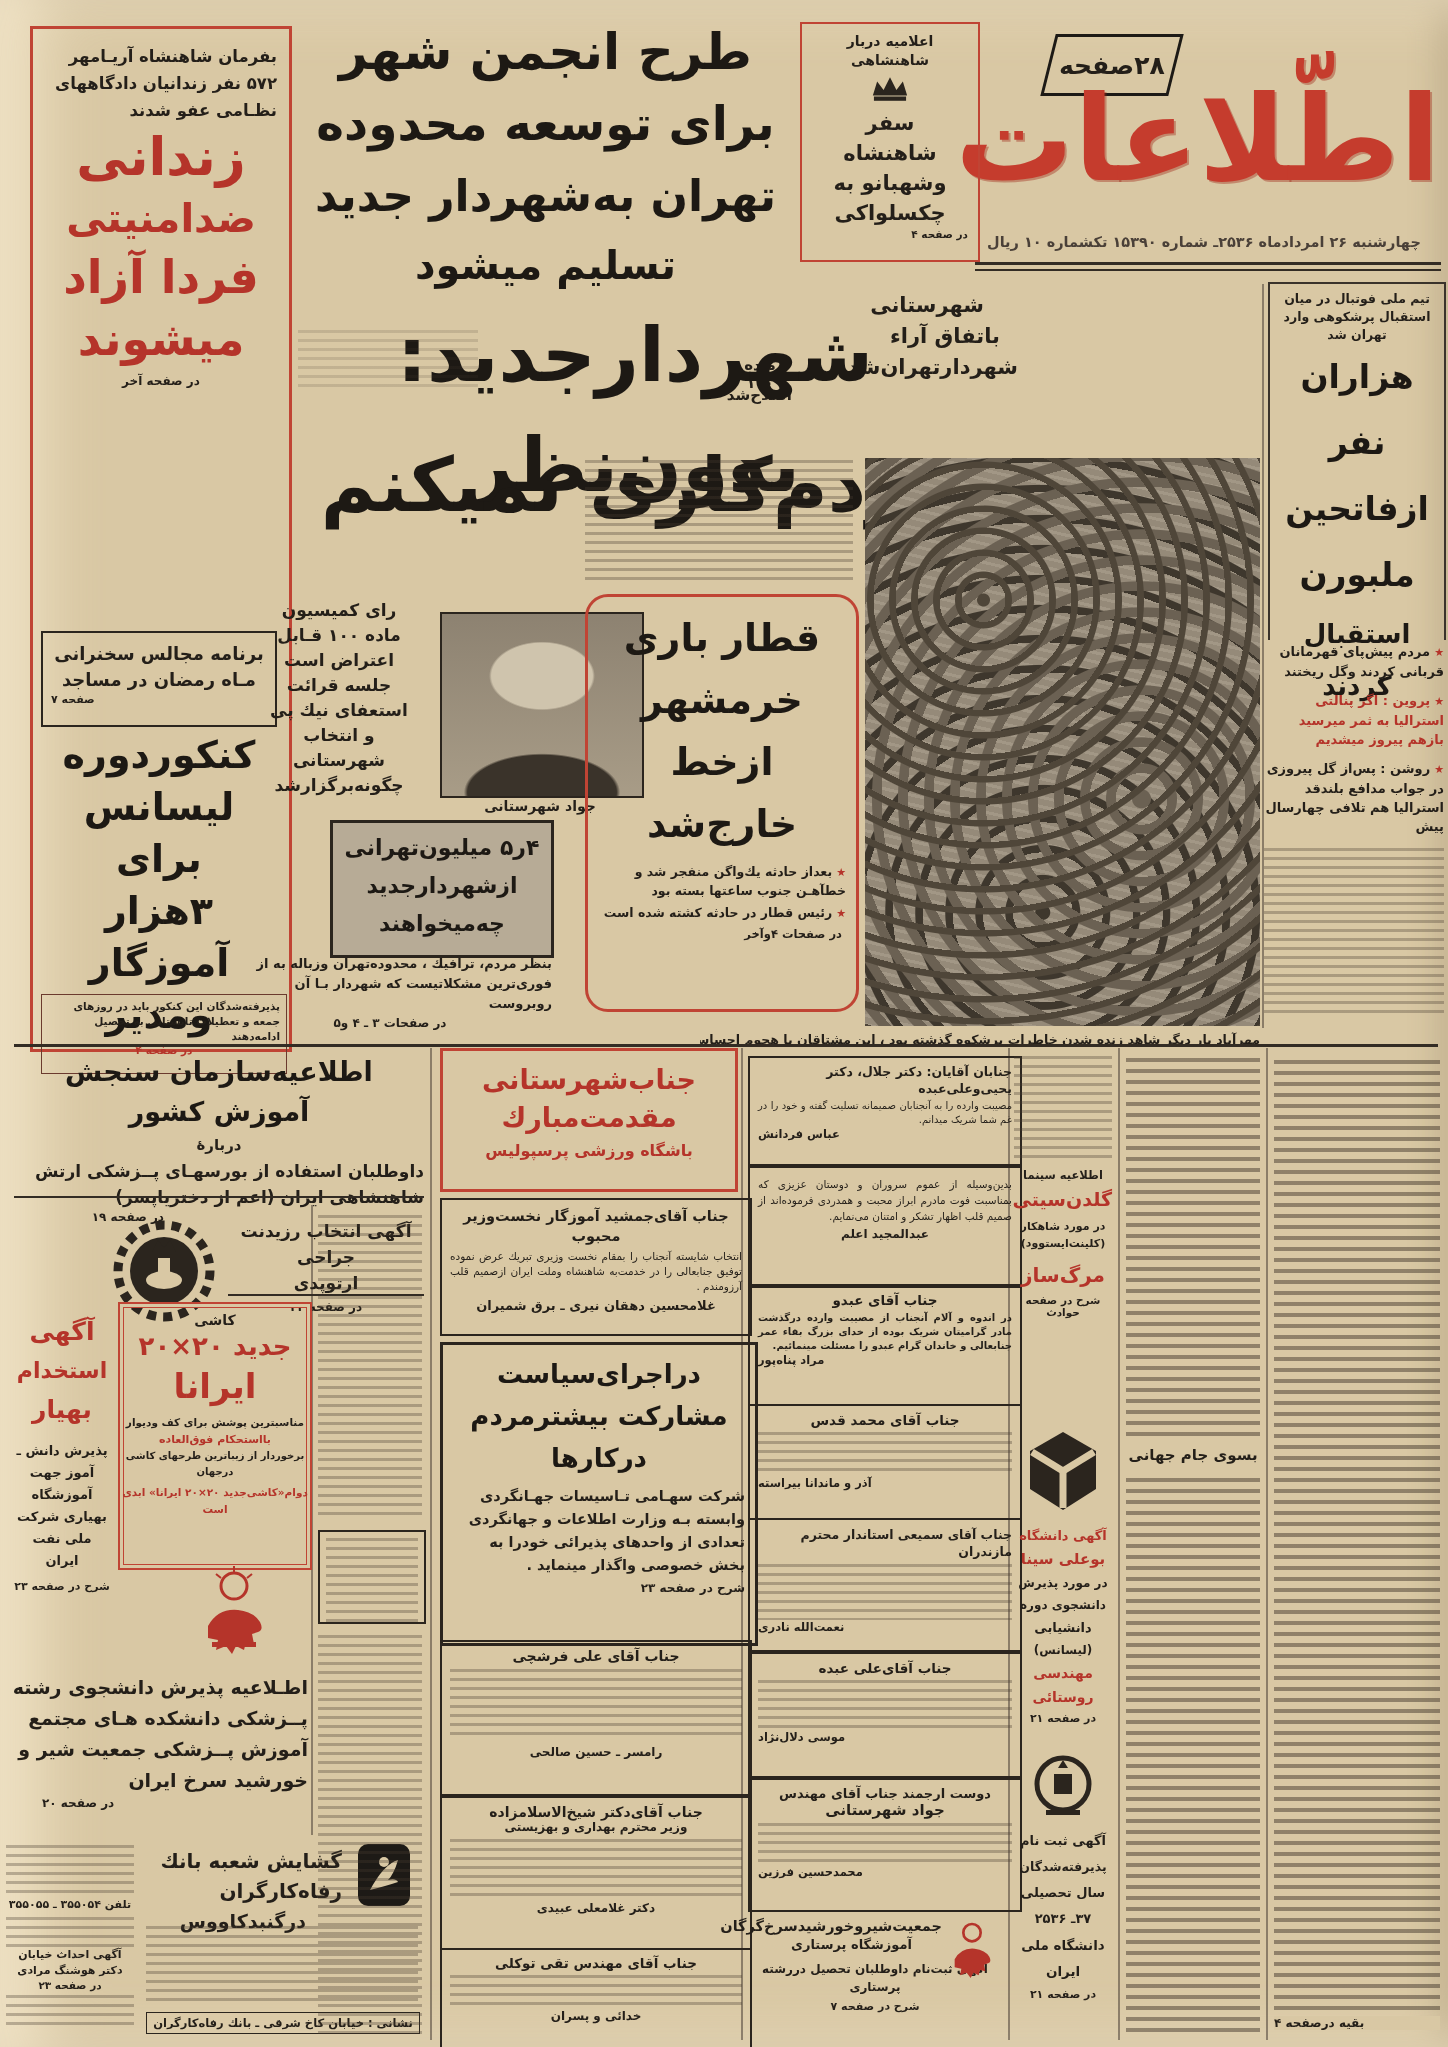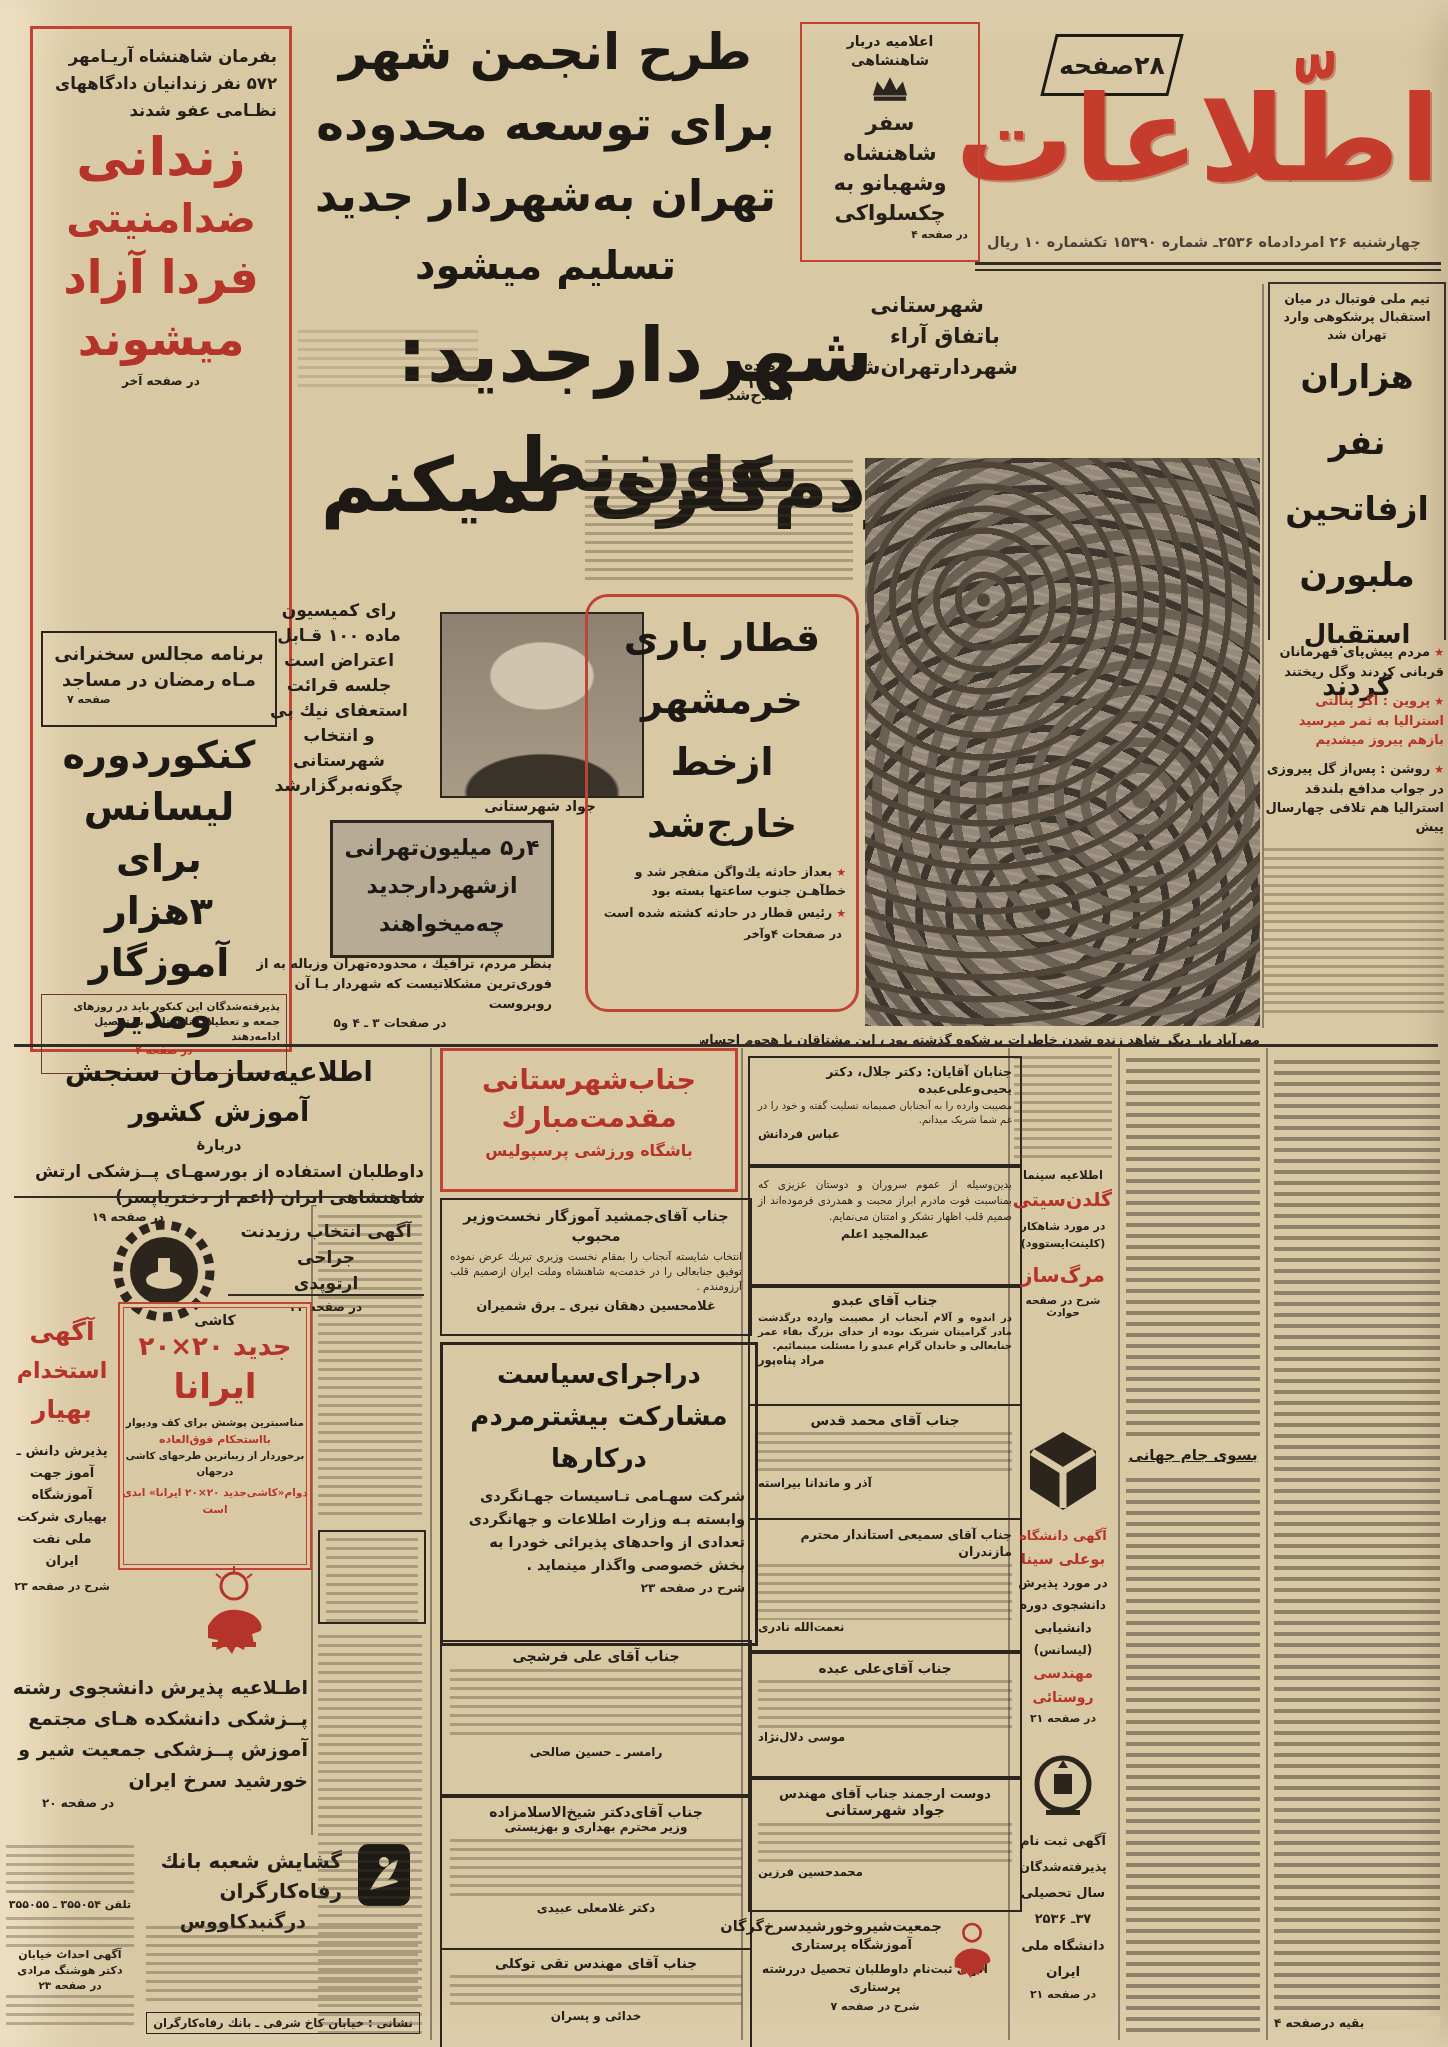--- a/index.html
+++ b/index.html
@@ -47,21 +47,21 @@
     <div class="r b" style="padding:14px 12px 0 12px;font-size:16.5px;line-height:27px;">بفرمان شاهنشاه آریـامهر ۵۷۲ نفر زندانیان دادگاههای نظـامی عفو شدند</div>
     <div class="c red b" style="font-size:52px;line-height:66px;">زندانی</div>
     <div class="c red b" style="font-size:40px;line-height:56px;">ضدامنیتی</div>
     <div class="c red b" style="font-size:46px;line-height:62px;">فردا آزاد</div>
     <div class="c red b" style="font-size:46px;line-height:62px;">میشوند</div>
     <div class="c b" style="font-size:12px;margin-top:4px;">در صفحه آخر</div>
 
     <div class="bx" style="position:absolute;left:8px;top:602px;width:232px;height:84px;padding-top:8px;">
       <div class="c b" style="font-size:18px;line-height:26px;">برنامه مجالس سخنرانی</div>
       <div class="c b" style="font-size:18px;line-height:26px;">مـاه رمضان در مساجد</div>
-      <div class="l b" style="font-size:11px;padding-left:24px;">صفحه ۷</div>
+      <div class="l b" style="font-size:11px;padding-left:8px;">صفحه ۷</div>
     </div>
 
     <div class="abs" style="left:4px;top:700px;width:244px;">
       <div class="c hl" style="font-size:38px;line-height:52px;">کنکوردوره</div>
       <div class="c hl" style="font-size:38px;line-height:52px;">لیسانس برای</div>
       <div class="c hl" style="font-size:38px;line-height:52px;">۳هزار</div>
       <div class="c hl" style="font-size:38px;line-height:52px;">آموزگار</div>
       <div class="c hl" style="font-size:38px;line-height:52px;">ومدیر</div>
     </div>
     <div class="abs" style="left:8px;top:965px;width:232px;height:70px;border:1px solid #6b3a2e;padding:4px 6px;">
@@ -396,21 +396,21 @@
     <div class="c b" style="font-size:13px;line-height:26px;">آگهی ثبت نام</div>
     <div class="c b" style="font-size:12.5px;line-height:26px;">پذیرفته‌شدگان</div>
     <div class="c b" style="font-size:13px;line-height:26px;">سال تحصیلی</div>
     <div class="c b" style="font-size:13px;line-height:26px;">۳۷ـ ۲۵۳۶</div>
     <div class="c b" style="font-size:13.5px;line-height:26px;">دانشگاه ملی</div>
     <div class="c b" style="font-size:13.5px;line-height:26px;">ایران</div>
     <div class="c b" style="font-size:11px;line-height:22px;">در صفحه ۲۱</div>
   </div>
 
   <div class="abs fake" style="left:1126px;top:1058px;width:134px;height:380px;"></div>
-  <div class="abs c b" style="left:1126px;top:1446px;width:134px;font-size:15px;text-decoration:underline;">بسوی جام جهانی</div>
+  <div class="abs c b" style="left:1126px;top:1446px;width:134px;font-size:15px;">بسوی جام جهانی</div>
   <div class="abs fake" style="left:1126px;top:1478px;width:134px;height:560px;"></div>
 
   <div class="abs fake" style="left:1274px;top:1060px;width:166px;height:950px;"></div>
   <div class="abs l b" style="left:1274px;top:2016px;width:166px;font-size:12px;background:#d9c8a4;">بقیه درصفحه ۴</div>
 
   <div class="vr" style="left:1262px;top:284px;height:744px;"></div>
 
 </div>
 
 </body></html>

